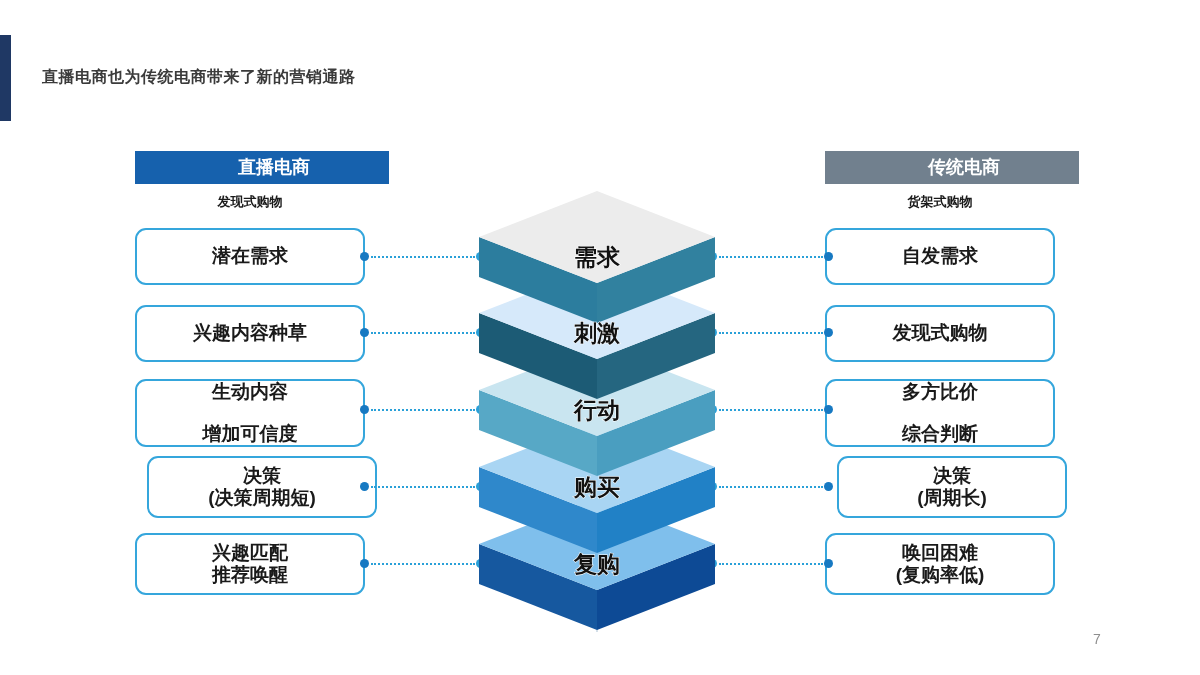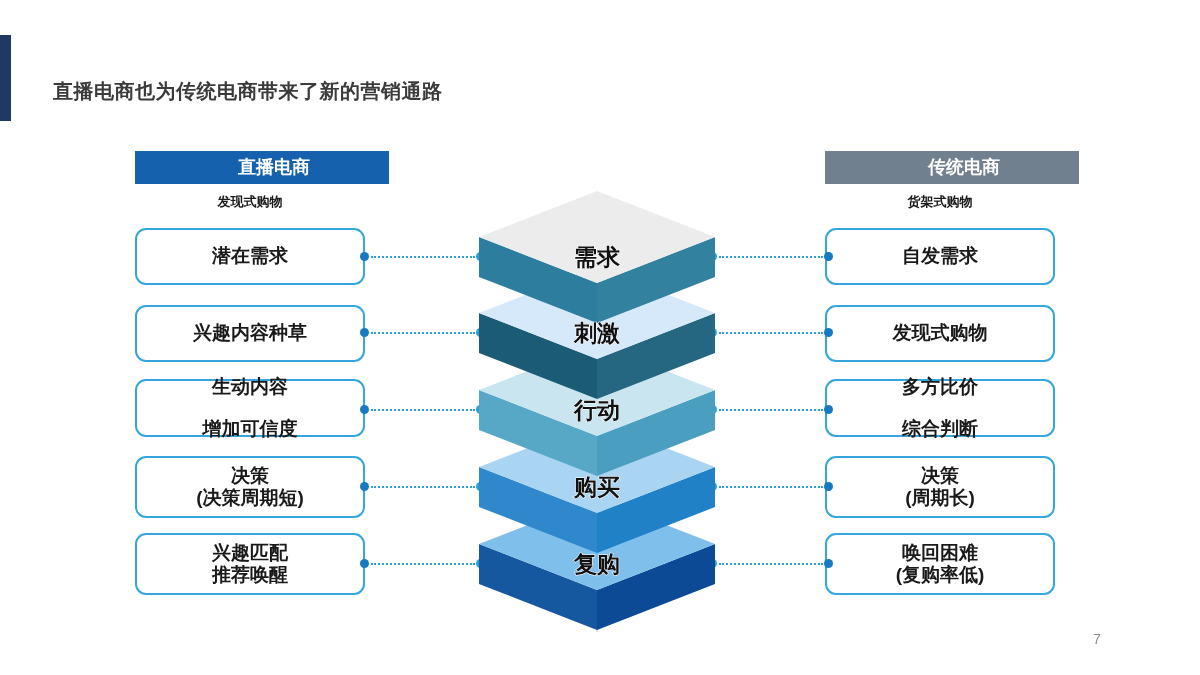--- a/index.html
+++ b/index.html
@@ -1,38 +1,38 @@
 <!DOCTYPE html>
 <html><head>
 <meta charset="utf-8">
 <style>
   html,body{margin:0;padding:0;background:#fff;}
   .slide{
     position:relative;width:1200px;height:675px;background:#ffffff;
     font-family:"Liberation Sans","DejaVu Sans",sans-serif;overflow:hidden;
   }
   .accent-bar{position:absolute;left:0;top:35px;width:11px;height:86px;background:#1F3864;}
-  .slide-title{position:absolute;left:38px;top:63px;margin:15px;font-size:20px;font-weight:700;color:#3B3B3B;letter-spacing:.5px;}
+  .slide-title{position:absolute;left:38px;top:63px;margin:4px;font-size:16px;font-weight:700;color:#3B3B3B;letter-spacing:.5px;}
 
   .col-header{position:absolute;top:151px;width:230px;height:33px;line-height:33px;
     text-align:center;color:#fff;font-weight:700;font-size:18px;padding-left:24px;}
   .col-header.left{left:135px;background:#1661AD;}
   .col-header.right{left:825px;background:#71808E;}
   .col-subtitle{position:absolute;top:193px;width:230px;text-align:center;
     font-weight:700;font-size:13px;color:#1A1A1A;}
   .col-subtitle.left{left:135px;}
   .col-subtitle.right{left:825px;}
 
   .item-box{position:absolute;width:230px;box-sizing:border-box;background:#fff;
     border:2px solid #35A6DC;border-radius:11px;display:flex;flex-direction:column;
     align-items:center;justify-content:center;font-size:19px;font-weight:700;
     color:#1A1A1A;line-height:1.18;text-align:center;}
   .col-l{left:135px;} .col-r{left:825px;align-items:center;}
   .row1{top:228px;height:57px;} .row2{top:305px;height:57px;}
-  .row3{top:379px;height:58px;gap:19px;} .row4{top:456px;height:62px;} .row5{top:533px;height:62px;}
+  .row3{top:379px;height:68px;gap:19px;} .row4{top:456px;height:62px;margin-left:12px;} .row5{top:533px;height:62px;}
 
   .dot{position:absolute;width:9px;height:9px;border-radius:50%;}
   .dot.dark{background:#1779C2;}
   .dot.light{background:#2AA0D8;}
   .dash{position:absolute;border-top:2px dotted #2AA0D8;height:0;}
 
   .funnel-svg{position:absolute;left:430px;top:180px;width:345px;height:470px;}
   .funnel-label{font-family:"Liberation Sans","DejaVu Sans",sans-serif;font-size:23px;font-weight:700;
     fill:#111111;stroke:#ffffff;stroke-width:1px;paint-order:stroke;text-anchor:middle;}
 

